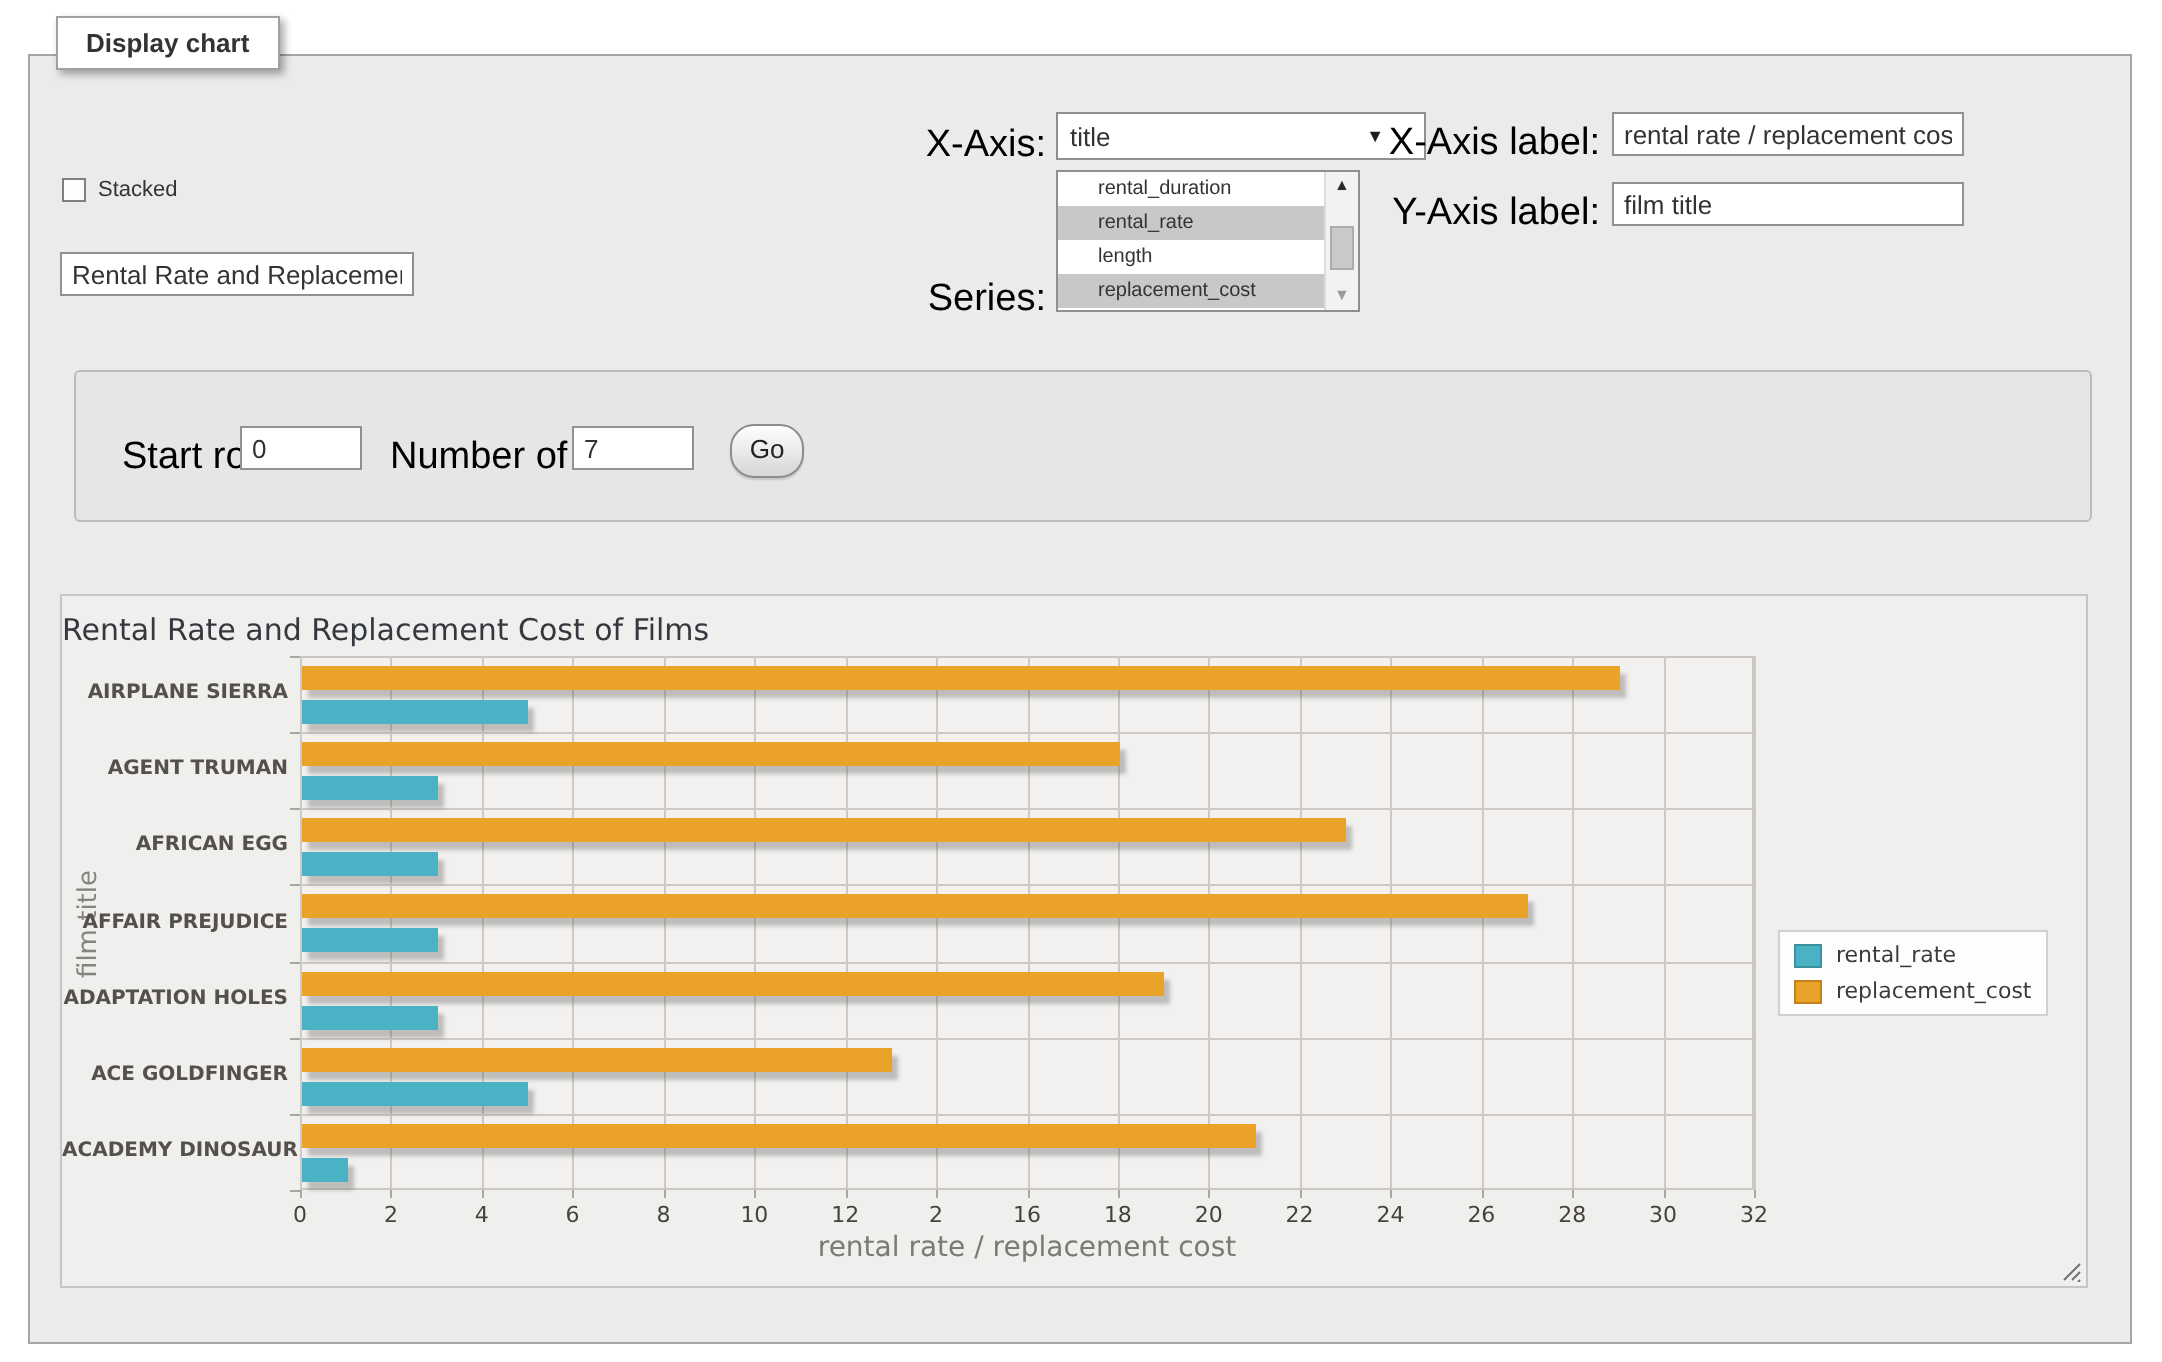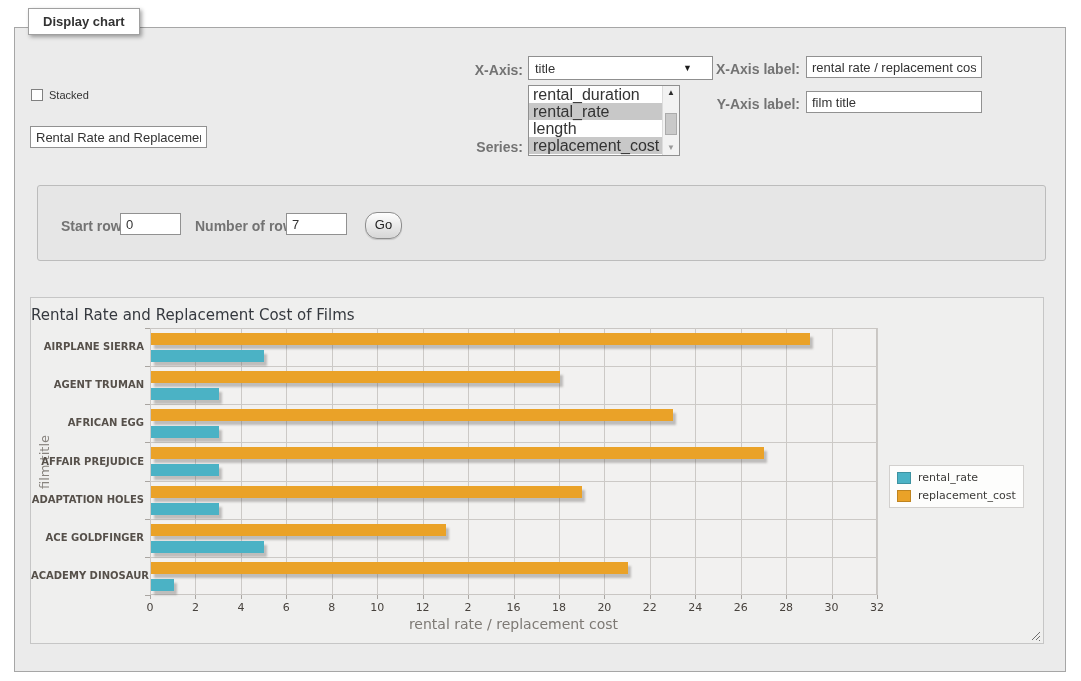--- a/index.html
+++ b/index.html
@@ -3,38 +3,38 @@
 <meta charset="utf-8">
 <style>
   html,body{margin:0;padding:0;background:#ffffff;}
   .app{position:relative;width:1081px;height:681px;font-family:"Liberation Sans",sans-serif;color:#333;overflow:hidden;background:#fff;}
 
   
   .fieldset{position:absolute;left:14px;top:27px;width:1052px;height:645px;background:#ebebeb;border:1px solid #a6a6a6;box-sizing:border-box;}
   .legend-box{position:absolute;left:28px;top:8px;background:#ffffff;border:1px solid #a0a0a0;padding:5px 14px;font-size:13px;font-weight:bold;color:#333;box-shadow:2px 2px 4px rgba(0,0,0,0.35);z-index:5;}
 
   
-  .lbl{position:absolute;font-size:14px;color:#737373;font-weight:bold;}
+  .lbl{position:absolute;font-size:19px;color:#000000;}
   .r-lbl{text-align:right;}
   .tinput{position:absolute;box-sizing:border-box;height:22px;border:1px solid #919191;background:#fff;font-family:"Liberation Sans",sans-serif;font-size:13px;color:#333;padding:2px 5px;}
   .radio{display:inline-block;width:12px;height:12px;border:1px solid #808080;border-radius:50%;background:#fdfdfd;position:relative;vertical-align:-2px;box-sizing:border-box;}
   .radio.checked::after{content:"";position:absolute;left:2px;top:2px;width:6px;height:6px;border-radius:50%;background:#3d3d3d;}
   .checkbox{display:inline-block;width:12px;height:12px;border:1px solid #808080;background:#fdfdfd;vertical-align:-2px;box-sizing:border-box;}
   .type-option{display:inline-flex;align-items:center;gap:5px;margin-right:17px;font-size:13px;}
   #chart-type-group{position:absolute;left:31px;top:57px;white-space:nowrap;}
   .stacked-row{position:absolute;left:31px;top:89px;display:inline-flex;align-items:center;gap:6px;font-size:11px;}
 
   
   .select{position:absolute;left:528px;top:56px;width:185px;height:24px;box-sizing:border-box;border:1px solid #8f8f8f;background:#fff;display:flex;align-items:center;justify-content:space-between;padding:0 20px 0 6px;font-size:13px;cursor:default;}
   .select .arrow{font-size:9px;color:#1c1c1c;}
 
   
   .listbox{position:absolute;left:528px;top:85px;width:152px;height:71px;box-sizing:border-box;border:1px solid #8f8f8f;background:#fff;overflow:hidden;}
   .list-items{position:absolute;left:0;top:0;right:17px;bottom:0;}
-  .list-item{height:17px;line-height:17px;font-size:16px;padding-left:4px;white-space:nowrap;}
+  .list-item{height:17px;line-height:17px;font-size:10px;padding-left:20px;white-space:nowrap;}
   .list-item.selected{background:#c8c8c8;}
   .sbar{position:absolute;top:0;right:0;width:17px;bottom:0;background:#f2f2f2;border-left:1px solid #dcdcdc;box-sizing:border-box;}
   .sbar .up,.sbar .down{position:absolute;left:0;width:100%;height:14px;text-align:center;font-size:8px;line-height:14px;}
   .sbar .up{top:0;color:#2b2b2b;}
   .sbar .down{bottom:0;color:#9a9a9a;}
   .sbar .thumb{position:absolute;left:2px;width:12px;top:27px;height:22px;background:#c9c9c9;border:1px solid #ababab;box-sizing:border-box;}
 
   
   .rows-panel{position:absolute;left:37px;top:185px;width:1009px;height:76px;box-sizing:border-box;background:#e6e6e6;border:1px solid #bcbcbc;border-radius:3px;}
   .go-btn{position:absolute;left:327px;top:26px;width:35px;height:25px;border:1px solid #8d8d8d;border-radius:12px;background:linear-gradient(#fefefe,#d6d6d6);font-family:"Liberation Sans",sans-serif;font-size:13px;color:#222;text-align:center;line-height:23px;box-shadow:0 1px 1px rgba(0,0,0,0.15);cursor:pointer;}

